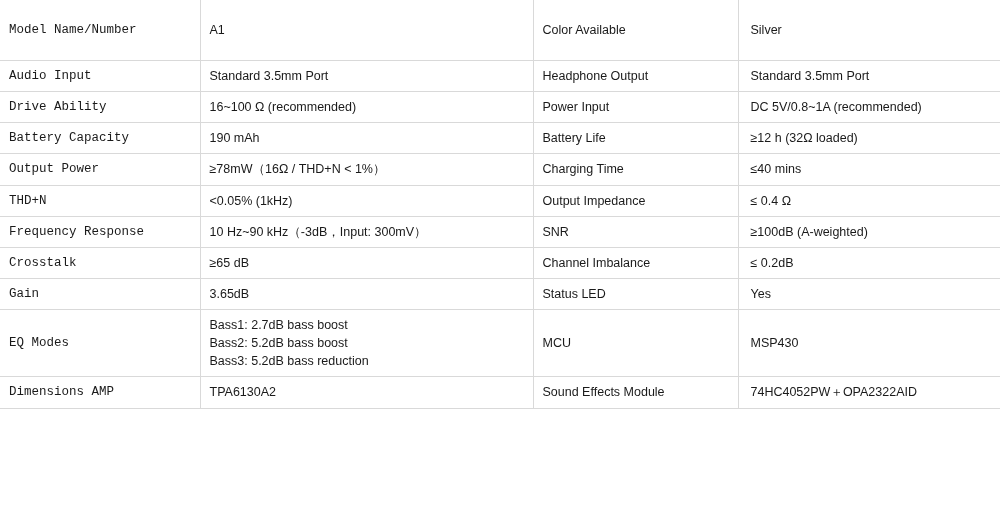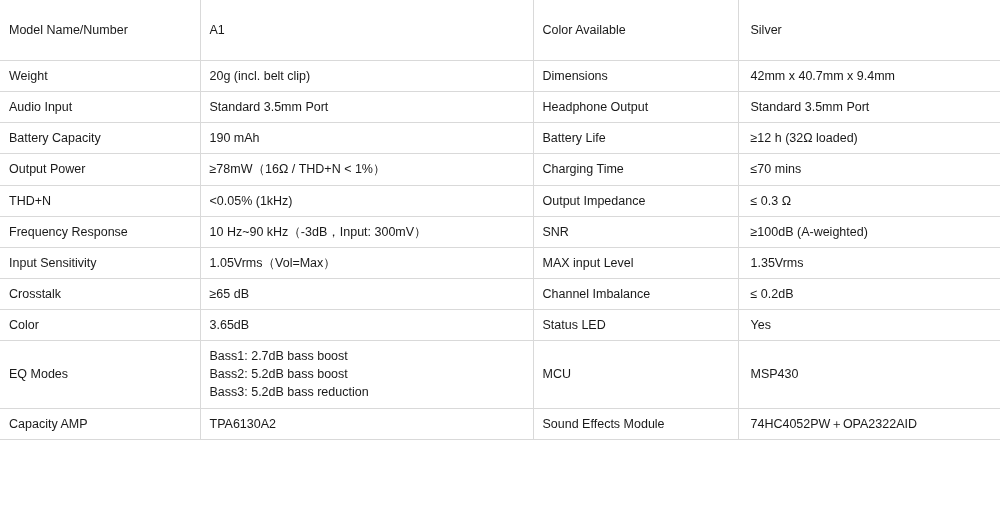--- a/index.html
+++ b/index.html
@@ -28,21 +28,21 @@
     color: #1a1a1a;
     word-wrap: break-word;
   }
   
   col.c1 { width: 200px; }
   col.c2 { width: 333px; }
   col.c3 { width: 205px; }
   col.c4 { width: 262px; }
 
   
-  table.spec-table tr td:first-child { border-left: none; }
+  table.spec-table tr td:first-child { border-left: none; font-family: Liberation Mono, monospace; }
   table.spec-table tr td:last-child { border-right: none; padding-left: 12px; }
   table.spec-table tr:first-child td { border-top: none; }
 
   td.label { color: #1a1a1a; }
   td.value { color: #1a1a1a; margin-top: 23px; }
 
   .multiline span { display: block; }
 
   .row-tall td { height: 48px; }
 </style>
@@ -58,97 +58,91 @@
   </colgroup>
   <tbody>
 
     <tr class="row-tall">
       <td class="label">Model Name/Number</td>
       <td class="value">A1</td>
       <td class="label">Color Available</td>
       <td class="value">Silver</td>
     </tr>
 
-    <tr>
-      <td class="label">Weight</td>
-      <td class="value">20g (incl. belt clip)</td>
-      <td class="label">Dimensions</td>
-      <td class="value">42mm x 40.7mm x 9.4mm</td>
-    </tr>
 
     <tr>
       <td class="label">Audio Input</td>
       <td class="value">Standard 3.5mm Port</td>
       <td class="label">Headphone Output</td>
       <td class="value">Standard 3.5mm Port</td>
     </tr>
 
+    <tr>
+      <td class="label">Drive Ability</td>
+      <td class="value">16~100 Ω (recommended)</td>
+      <td class="label">Power Input</td>
+      <td class="value">DC 5V/0.8~1A (recommended)</td>
+    </tr>
 
     <tr>
       <td class="label">Battery Capacity</td>
       <td class="value">190 mAh</td>
       <td class="label">Battery Life</td>
       <td class="value">≥12 h (32Ω loaded)</td>
     </tr>
 
     <tr>
       <td class="label">Output Power</td>
       <td class="value">≥78mW（16Ω / THD+N &lt; 1%）</td>
       <td class="label">Charging Time</td>
-      <td class="value">≤70 mins</td>
+      <td class="value">≤40 mins</td>
     </tr>
 
     <tr>
       <td class="label">THD+N</td>
       <td class="value">&lt;0.05% (1kHz)</td>
       <td class="label">Output Impedance</td>
-      <td class="value">≤ 0.3 Ω</td>
+      <td class="value">≤ 0.4 Ω</td>
     </tr>
 
     <tr>
       <td class="label">Frequency Response</td>
       <td class="value">10 Hz~90 kHz（-3dB，Input: 300mV）</td>
       <td class="label">SNR</td>
       <td class="value">≥100dB (A-weighted)</td>
     </tr>
 
-    <tr>
-      <td class="label">Input Sensitivity</td>
-      <td class="value">1.05Vrms（Vol=Max）</td>
-      <td class="label">MAX input Level</td>
-      <td class="value">1.35Vrms</td>
-    </tr>
 
     <tr>
       <td class="label">Crosstalk</td>
       <td class="value">≥65 dB</td>
       <td class="label">Channel Imbalance</td>
       <td class="value">≤ 0.2dB</td>
     </tr>
 
     <tr>
-      <td class="label">Color</td>
+      <td class="label">Gain</td>
       <td class="value">3.65dB</td>
       <td class="label">Status LED</td>
       <td class="value">Yes</td>
     </tr>
 
 
     <tr class="row-tall">
       <td class="label">EQ Modes</td>
       <td class="value multiline">
         <span>Bass1: 2.7dB bass boost</span>
         <span>Bass2: 5.2dB bass boost</span>
         <span>Bass3: 5.2dB bass reduction</span>
       </td>
       <td class="label">MCU</td>
       <td class="value">MSP430</td>
     </tr>
 
     <tr>
-      <td class="label">Capacity AMP</td>
+      <td class="label">Dimensions AMP</td>
       <td class="value">TPA6130A2</td>
       <td class="label">Sound Effects Module</td>
       <td class="value">74HC4052PW＋OPA2322AID</td>
     </tr>
 
   </tbody>
 </table>
 
 </body></html>

